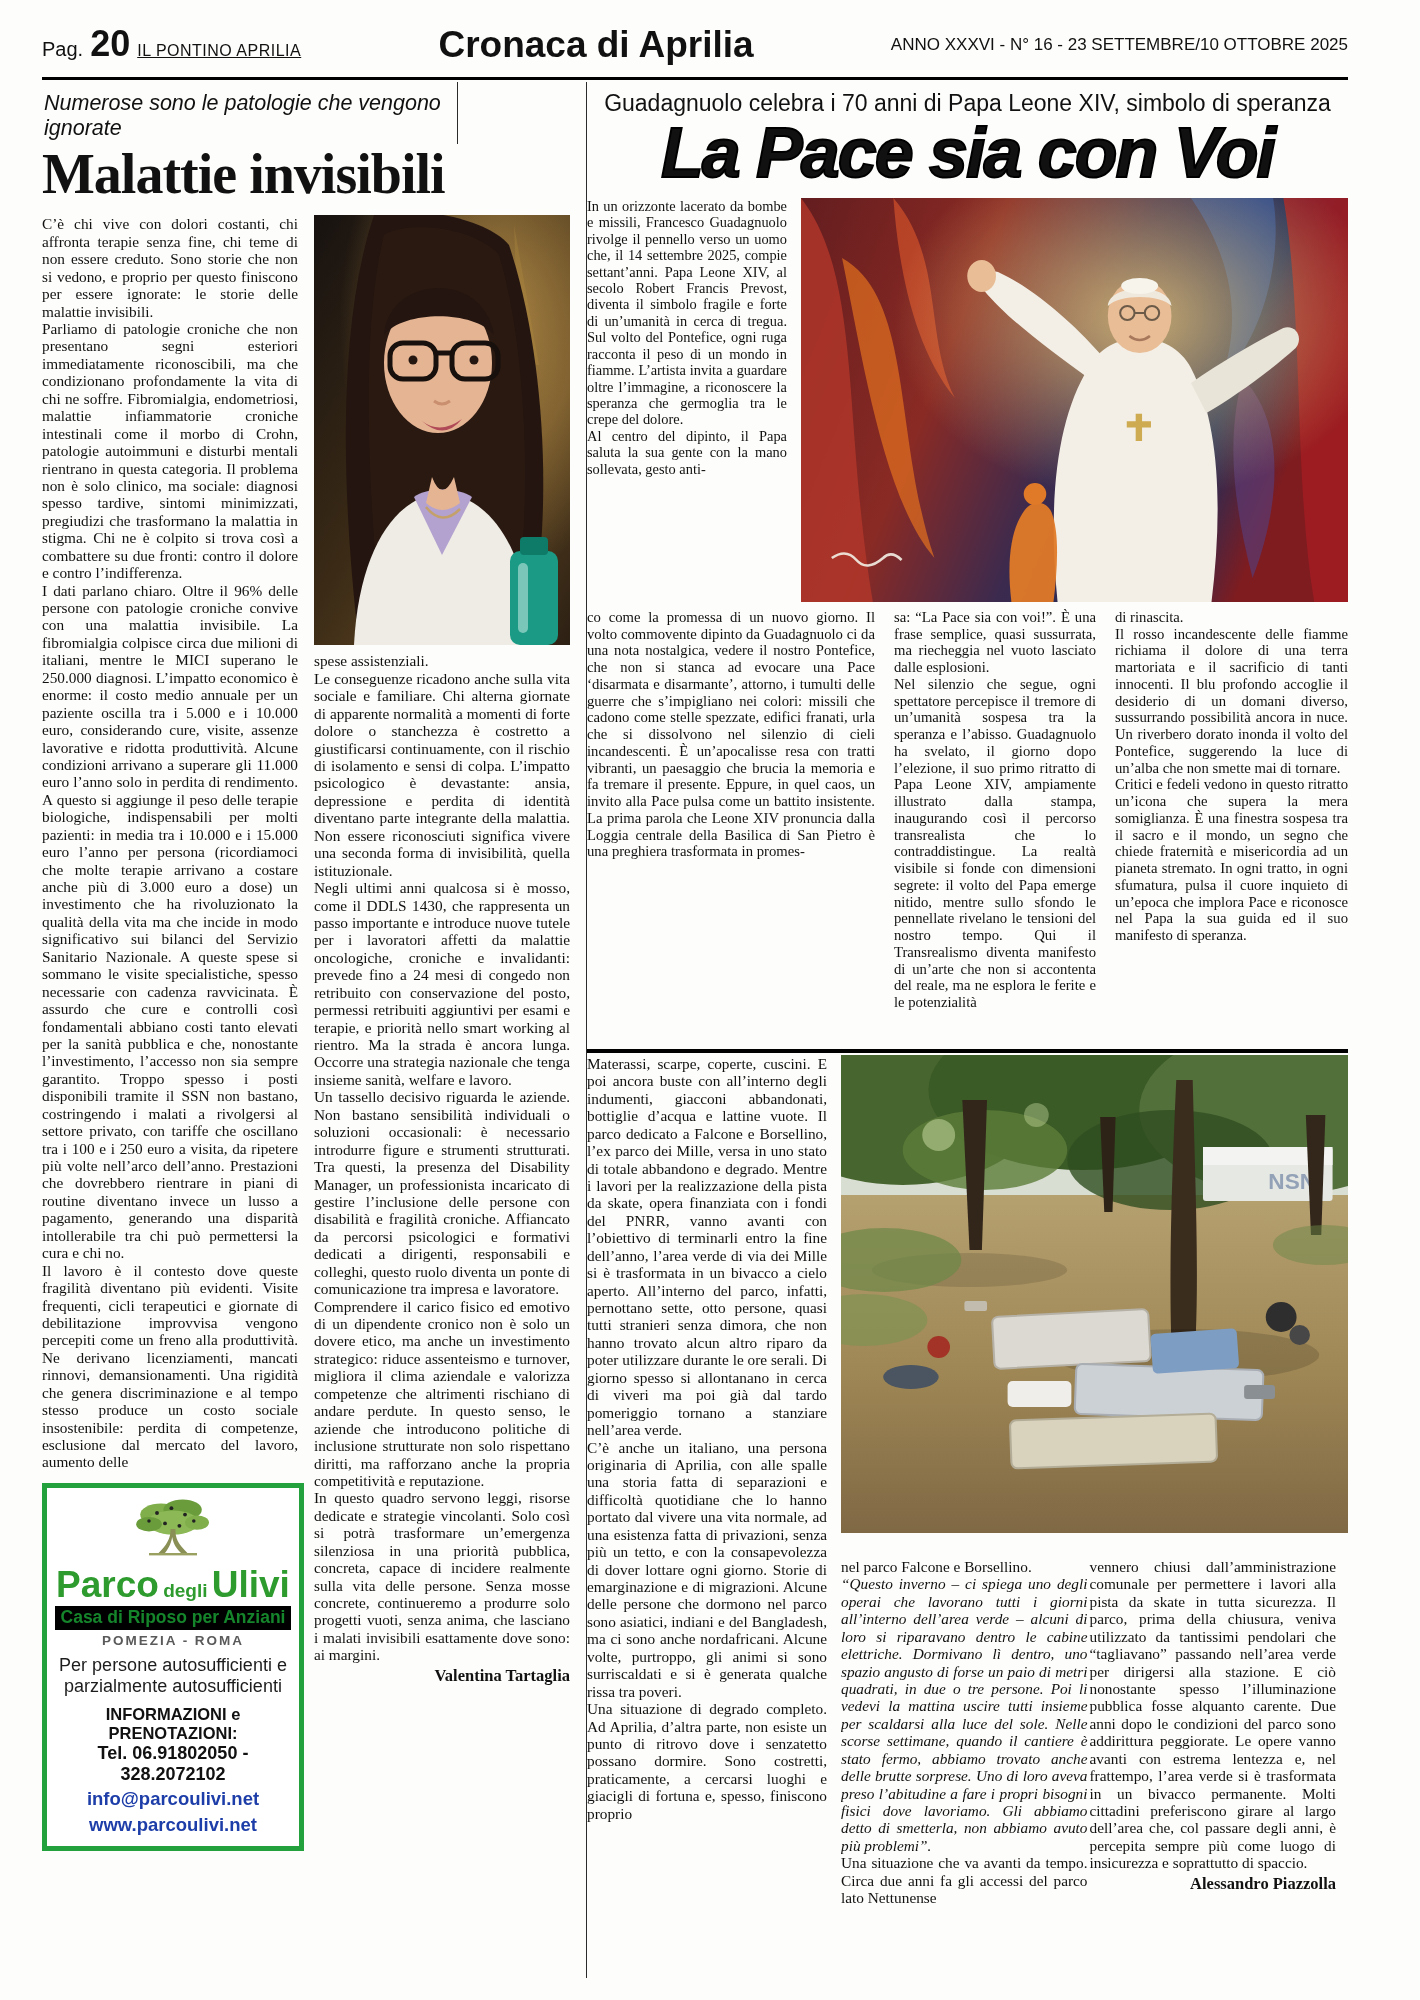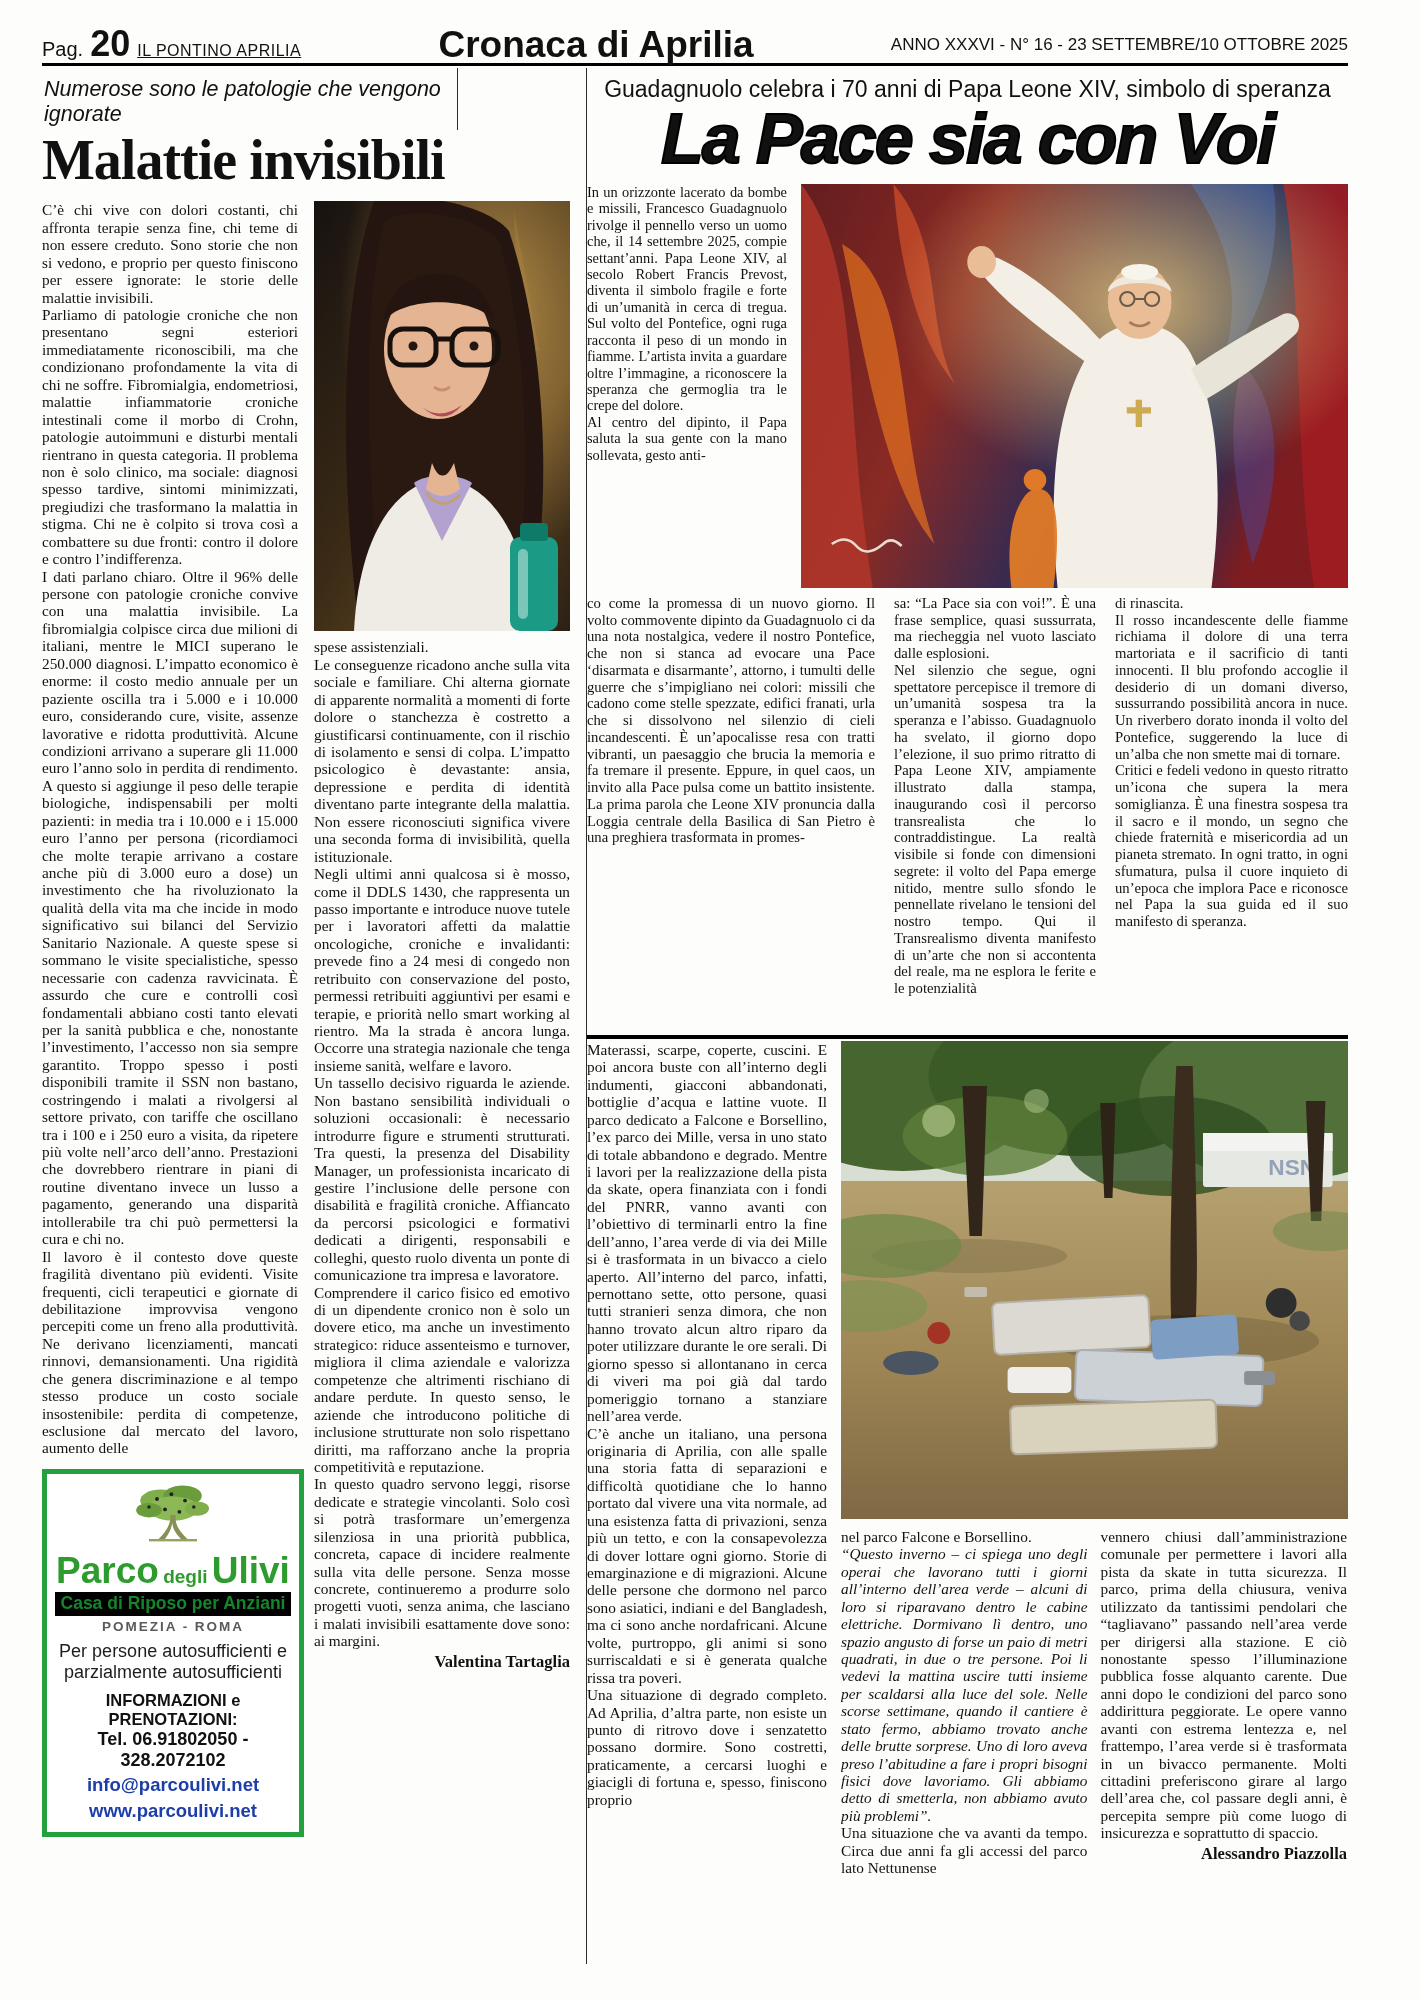--- a/index.html
+++ b/index.html
@@ -5,21 +5,21 @@
   * { margin:0; padding:0; box-sizing:border-box; }
   html,body { background:#9a9a9a; }
   .sheet {
     width:1420px; height:2000px; margin:0 auto; overflow:hidden; position:relative;
     background:#fdfdfb; color:#111;
     font-family:"Liberation Serif", serif;
     padding:28px 72px 0 42px;
   }
   
   .hdr { display:flex; align-items:flex-end; justify-content:space-between;
-         border-bottom:3px solid #000; padding-bottom:2px; }
+         border-bottom:3px solid #000; padding-bottom:16px; }
   .hdr-left { display:flex; align-items:baseline; gap:7px; font-family:"Liberation Sans",sans-serif; }
   .pag-label { font-size:20px; }
   .pag-num   { font-size:36px; font-weight:bold; line-height:.8; }
   .masthead  { font-size:16px; letter-spacing:.5px;text-decoration:underline; }
   .section-title { font-family:"Liberation Sans",sans-serif; font-weight:bold; font-size:37px; line-height:.9; }
   .edition { font-family:"Liberation Sans",sans-serif; font-size:17px; white-space:nowrap; padding-bottom:6px; }
   
   .main { display:flex; margin-top:2px; height:1896px; }
   .lcol { width:528px; flex:none; }
   .rcol { flex:1; border-left:1px solid #2b2b2b; margin-left:16px; padding-left:0; }
@@ -58,21 +58,21 @@
   .pace-intro { width:200px; flex:none; height:404px; overflow:hidden; font-size:14.4px; }
   .pope-art { flex:1; height:404px; display:block; }
   .pace-row2 { display:flex; gap:19px; margin-top:7px; height:432px; overflow:hidden; font-size:14.7px; }
   .pcolA { width:288px; flex:none; } .pcolB { width:202px; flex:none; } .pcolC { flex:1; }
   .rule { border-top:4px solid #000; margin:8px 0 2px; }
   
   .deg-body { display:flex; gap:14px; }
   .dcol1 { width:240px; flex:none; height:832px; overflow:hidden; }
   .deg-right { flex:1; }
   .park-photo { width:100%; height:478px; display:block; }
-  .deg-bottom { display:flex; gap:13px; margin-top:9px; height:345px; overflow:hidden; }
+  .deg-bottom { display:flex; gap:2px; margin-top:25px; height:345px; overflow:hidden; }
   .dcolA, .dcolB { width:calc(50% - 7px); }
   .quote { font-style:italic; }
 </style>
 </head>
 <body>
 
 <div class="sheet">
 
   <div class="hdr">
     <div class="hdr-left">

